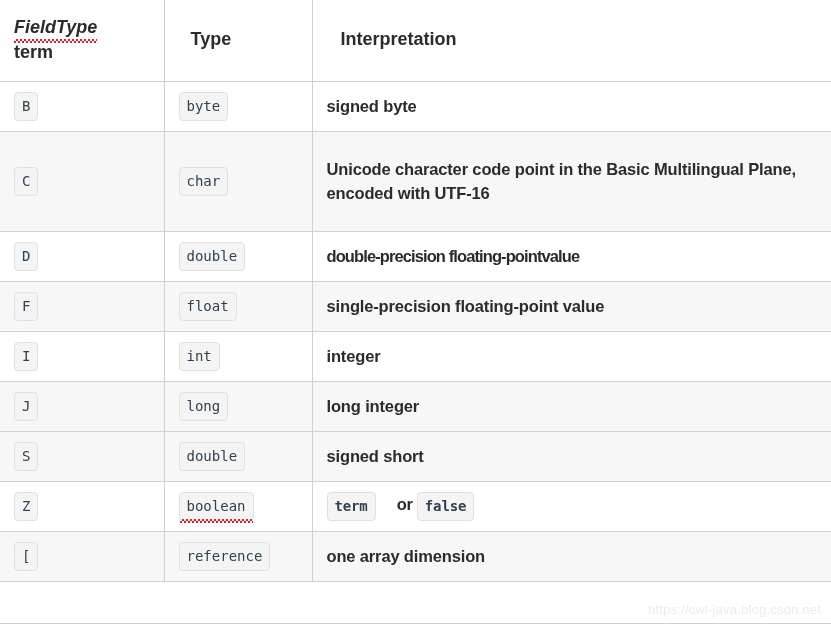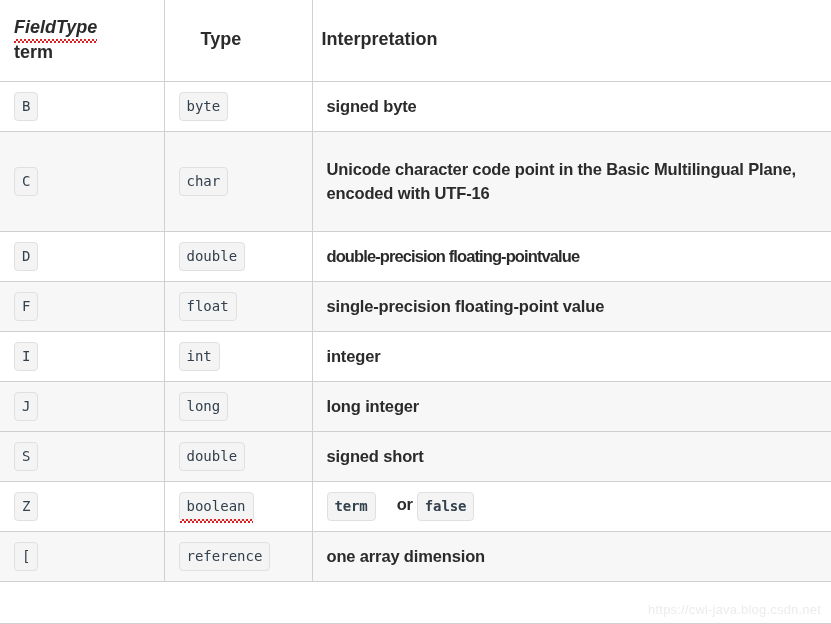--- a/index.html
+++ b/index.html
@@ -41,22 +41,22 @@
   thead th {
     height: 81px;
     padding-top: 0;
     font-size: 18px;
     font-weight: bold;
     color: #2b2b2b;
     line-height: 1.42;
     vertical-align: middle;
   }
   thead th.th-term { }
-  thead th.th-type { padding-left: 36px; }
-  thead th.th-interp { padding-left: 9px; }
+  thead th.th-type { padding-left: 26px; }
+  thead th.th-interp { padding-left: 28px; }
 
   .hdr-italic {
     font-style: italic;
     font-weight: bold;
     display: inline-block;
   }
   .hdr-line2 { display: block; font-weight: bold; font-style: normal; }
 
   
   .squiggle {

